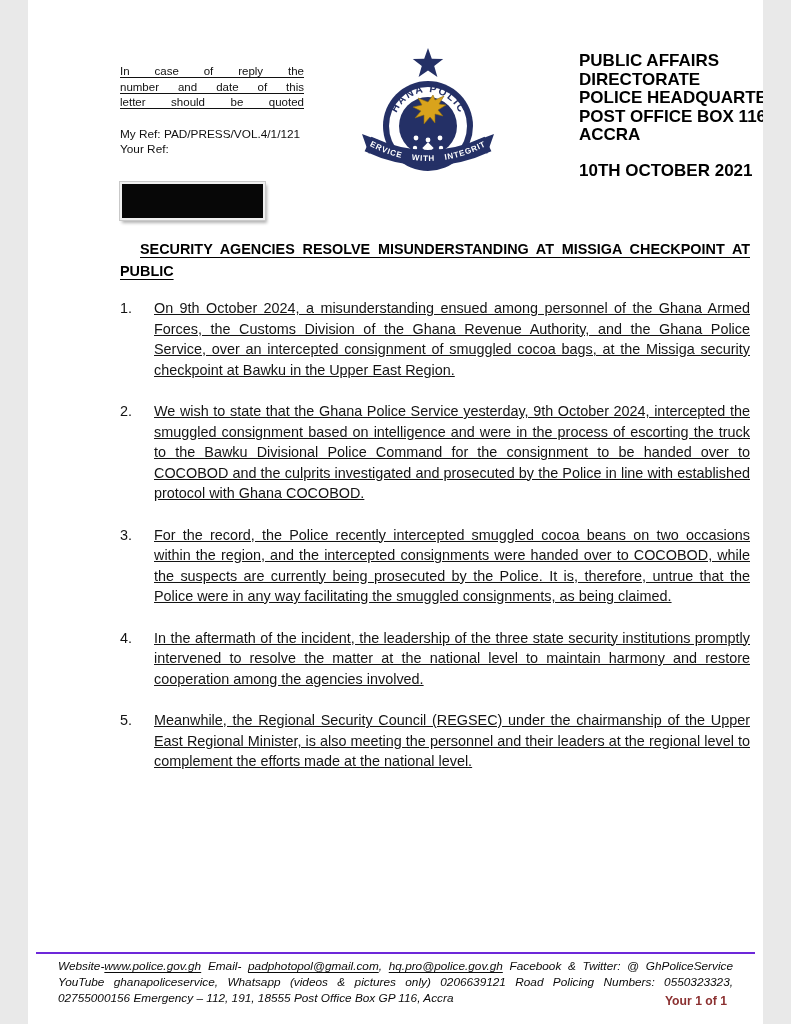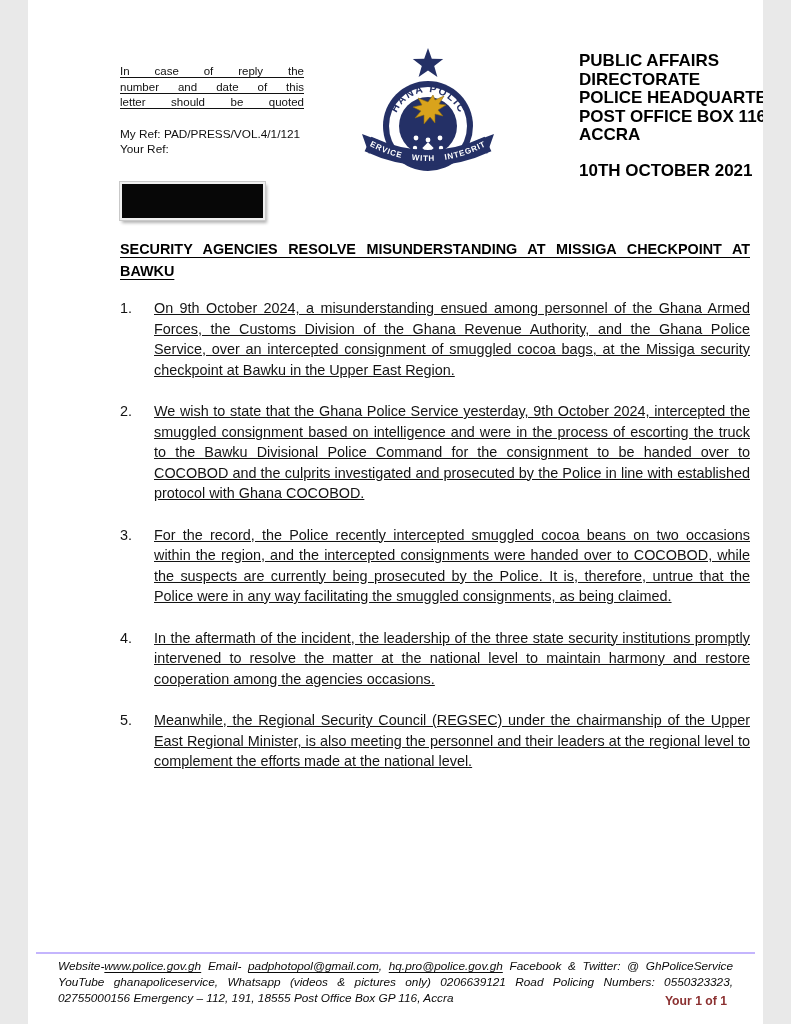--- a/index.html
+++ b/index.html
@@ -23,34 +23,34 @@
   
   .crest { position:absolute; left:334px; top:48px; width:132px; height:142px; }
   
   .header-right { position:absolute; left:551px; top:52px; width:235px;
     font-weight:bold; font-size:17px; line-height:18.5px; color:#000; }
   .header-date { margin-top:17px; }
   
   .body { position:absolute; left:92px; top:239px; width:630px; }
   .title-line { font-weight:bold; font-size:14.4px; line-height:21.5px; color:#000;
     text-decoration:underline; text-underline-offset:2.5px; }
-  .title-line.justify { text-align:justify; text-align-last:justify; }
+  .title-line.justify { text-align:justify; text-align-last:justify;margin-left:20px; }
   .paras { margin-top:16px; }
   .para { display:flex; font-size:14.4px; line-height:20.5px; }
   .para + .para { margin-top:21px; }
   .para .num { width:34px; flex:none; }
   .para .txt { flex:1; text-align:justify;text-decoration:underline; }
   
   .signature-block { position:absolute; left:92px; top:800px; }
   .signature-svg { display:block; width:150px; height:54px; }
   .sig-name { font-weight:bold; font-size:13.8px; line-height:19.5px; color:#000; margin-top:4px; }
   .sig-rank, .sig-role { font-weight:bold; font-size:13.8px; line-height:19.5px; color:#000; }
   
   .footer { position:absolute; left:8px; right:8px; top:952px;
-    border-top:2px solid #c4b5fd; }
+    border-top:2px solid #6d28d9; }
   .footer-text { margin:4px 22px 0 22px; font-style:italic; font-size:11.8px;
     line-height:16px; text-align:justify; color:#0a0a0a; }
   .flink { text-decoration:underline; text-underline-offset:1.5px; }
   .page-label { position:absolute; right:28px; top:40px;
     font-size:12.2px; font-weight:600; color:#8b3030; }
   .page-label b { font-weight:800; }
 </style>
 </head>
 <body>
 
@@ -102,38 +102,38 @@
   <div class="header-right">
     <div>PUBLIC AFFAIRS DIRECTORATE</div>
     <div>POLICE HEADQUARTERS</div>
     <div>POST OFFICE BOX 116</div>
     <div>ACCRA</div>
     <div class="header-date">10TH OCTOBER 2021</div>
   </div>
 
   <div class="body">
     <div class="title-line justify">SECURITY AGENCIES RESOLVE MISUNDERSTANDING AT MISSIGA CHECKPOINT AT</div>
-    <div class="title-line">BAWKU</div>
+    <div class="title-line">PUBLIC</div>
 
     <div class="paras">
       <div class="para">
         <div class="num">1.</div>
         <div class="txt">On 9th October 2024, a misunderstanding ensued among personnel of the Ghana Armed Forces, the Customs Division of the Ghana Revenue Authority, and the Ghana Police Service, over an intercepted consignment of smuggled cocoa bags, at the Missiga security checkpoint at Bawku in the Upper East Region.</div>
       </div>
       <div class="para">
         <div class="num">2.</div>
         <div class="txt">We wish to state that the Ghana Police Service yesterday, 9th October 2024, intercepted the smuggled consignment based on intelligence and were in the process of escorting the truck to the Bawku Divisional Police Command for the consignment to be handed over to COCOBOD and the culprits investigated and prosecuted by the Police in line with established protocol with Ghana COCOBOD.</div>
       </div>
       <div class="para">
         <div class="num">3.</div>
         <div class="txt">For the record, the Police recently intercepted smuggled cocoa beans on two occasions within the region, and the intercepted consignments were handed over to COCOBOD, while the suspects are currently being prosecuted by the Police. It is, therefore, untrue that the Police were in any way facilitating the smuggled consignments, as being claimed.</div>
       </div>
       <div class="para">
         <div class="num">4.</div>
-        <div class="txt">In the aftermath of the incident, the leadership of the three state security institutions promptly intervened to resolve the matter at the national level to maintain harmony and restore cooperation among the agencies occasions.</div>
+        <div class="txt">In the aftermath of the incident, the leadership of the three state security institutions promptly intervened to resolve the matter at the national level to maintain harmony and restore cooperation among the agencies involved.</div>
       </div>
       <div class="para">
         <div class="num">5.</div>
         <div class="txt">Meanwhile, the Regional Security Council (REGSEC) under the chairmanship of the Upper East Regional Minister, is also meeting the personnel and their leaders at the regional level to complement the efforts made at the national level.</div>
       </div>
     </div>
   </div>
 
 
   <div class="footer">

